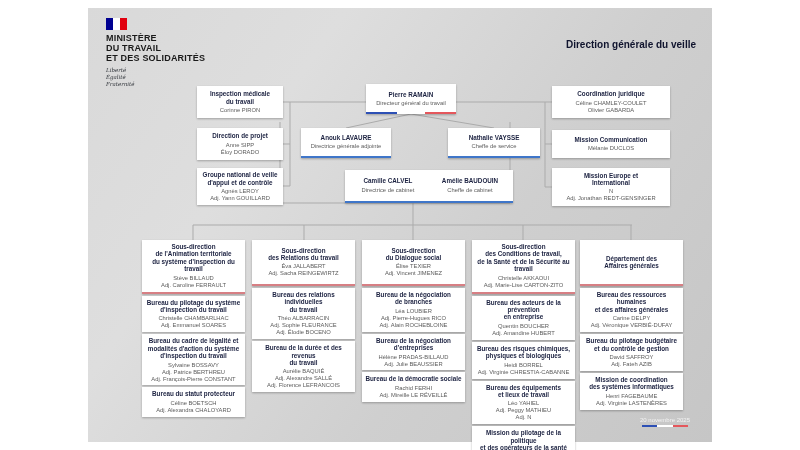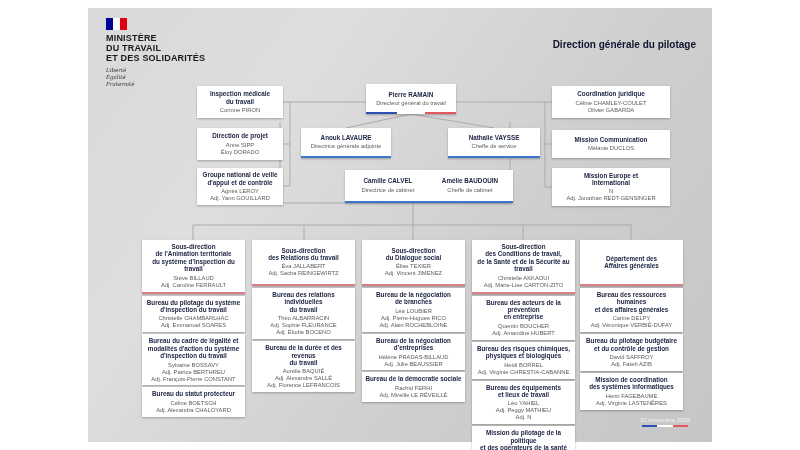--- a/index.html
+++ b/index.html
@@ -64,21 +64,21 @@
           <span style="background:#e1000f"></span>
       </div>
       <div class="ministry">MINISTÈRE
 DU TRAVAIL
 ET DES SOLIDARITÉS</div>
       <div class="motto">Liberté
 Égalité
 Fraternité</div>
     </div>
 
-    <div class="page-title">Direction générale du pilotage</div>
+    <div class="page-title">Direction générale du veille</div>
 
     <div class="box" style="left:278px;top:76px;width:90px;height:30px;">
       <div class="t">Pierre RAMAIN</div>
       <div class="n">Directeur général du travail</div>
       <div class="tri"></div>
     </div>
 
     <div class="box ub" style="left:213px;top:120px;width:90px;height:30px;">
       <div class="t">Anouk LAVAURE</div>
       <div class="n">Directrice générale adjointe</div>

